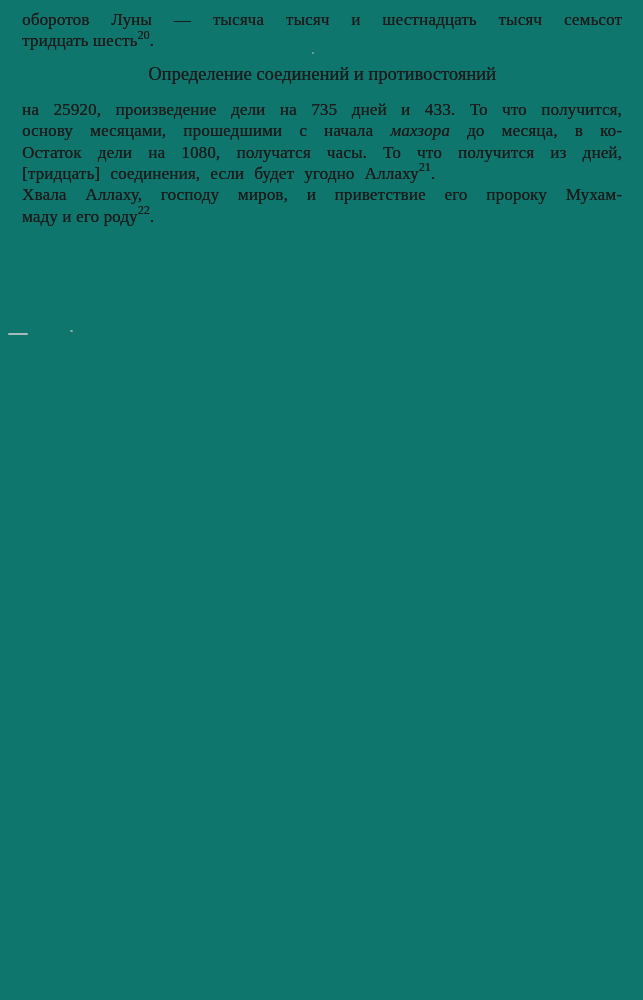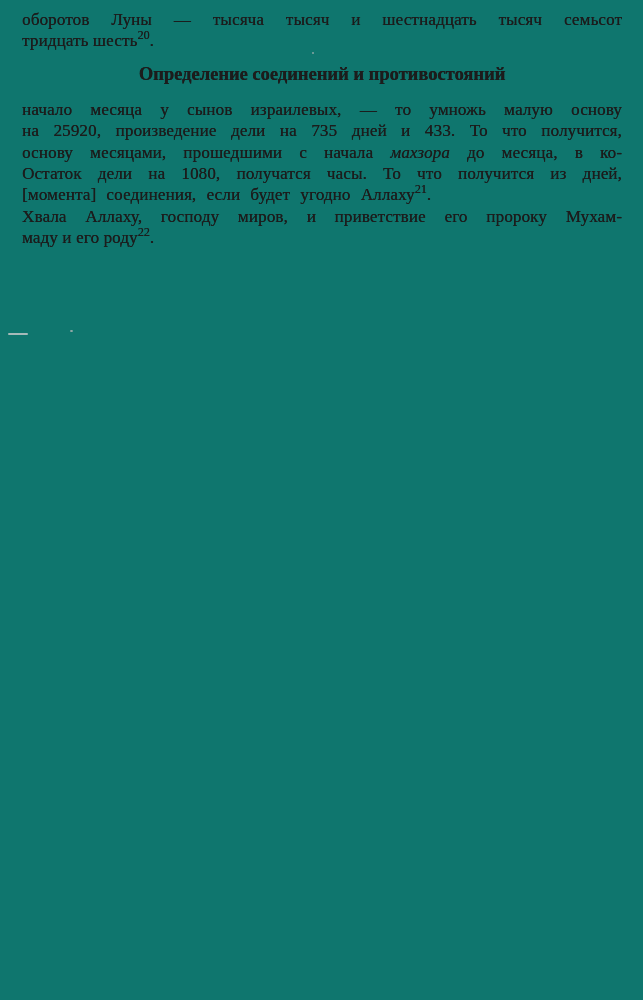--- a/index.html
+++ b/index.html
@@ -49,21 +49,21 @@
     text-indent: 20px;
   }
   .loose {
     word-spacing: 0.34em;
   }
   .heading {
     margin: 11px 0 14px 0;
     padding: 0;
     font-size: 18.5px;
     line-height: 22px;
-    font-weight: bold;
+    font-weight: normal;
     text-align: center;
     text-shadow: 0.3px 0 0 currentColor;
   }
   .it {
     font-style: italic;
   }
   sup.fnref {
     font-size: 12px;
     line-height: 0;
     position: relative;
@@ -87,25 +87,24 @@
 
 <div class="page">
 
   <div class="text-block">
 
     <p class="tline j">оборотов Луны — тысяча тысяч и шестнадцать тысяч семьсот</p>
     <p class="tline last"><span>тридцать шесть</span><sup class="fnref">20</sup><span>.</span></p>
 
     <h2 class="heading">Определение соединений и противостояний</h2>
 
-    <p class="tline j">начало месяца у сынов израилевых, — то умножь малую основу</p>
     <p class="tline j">на 25920, произведение дели на 735 дней и 433. То что получится,</p>
     <p class="tline j"><span>основу месяцами, прошедшими с начала </span><span class="it">махзора</span><span> до месяца, в ко-</span></p>
     <p class="tline j">Остаток дели на 1080, получатся часы. То что получится из дней,</p>
-    <p class="tline last loose"><span>[момента] соединения, если будет угодно Аллаху</span><sup class="fnref">21</sup><span>.</span></p>
+    <p class="tline last loose"><span>[тридцать] соединения, если будет угодно Аллаху</span><sup class="fnref">21</sup><span>.</span></p>
 
     <p class="tline j">Хвала Аллаху, господу миров, и приветствие его пророку Мухам-</p>
     <p class="tline last"><span>маду и его роду</span><sup class="fnref">22</sup><span>.</span></p>
 
   </div>
 
   <span class="speck speck-dot-top"></span>
   <span class="smudge-dash"></span>
   <span class="speck speck-dot-bottom"></span>
 

